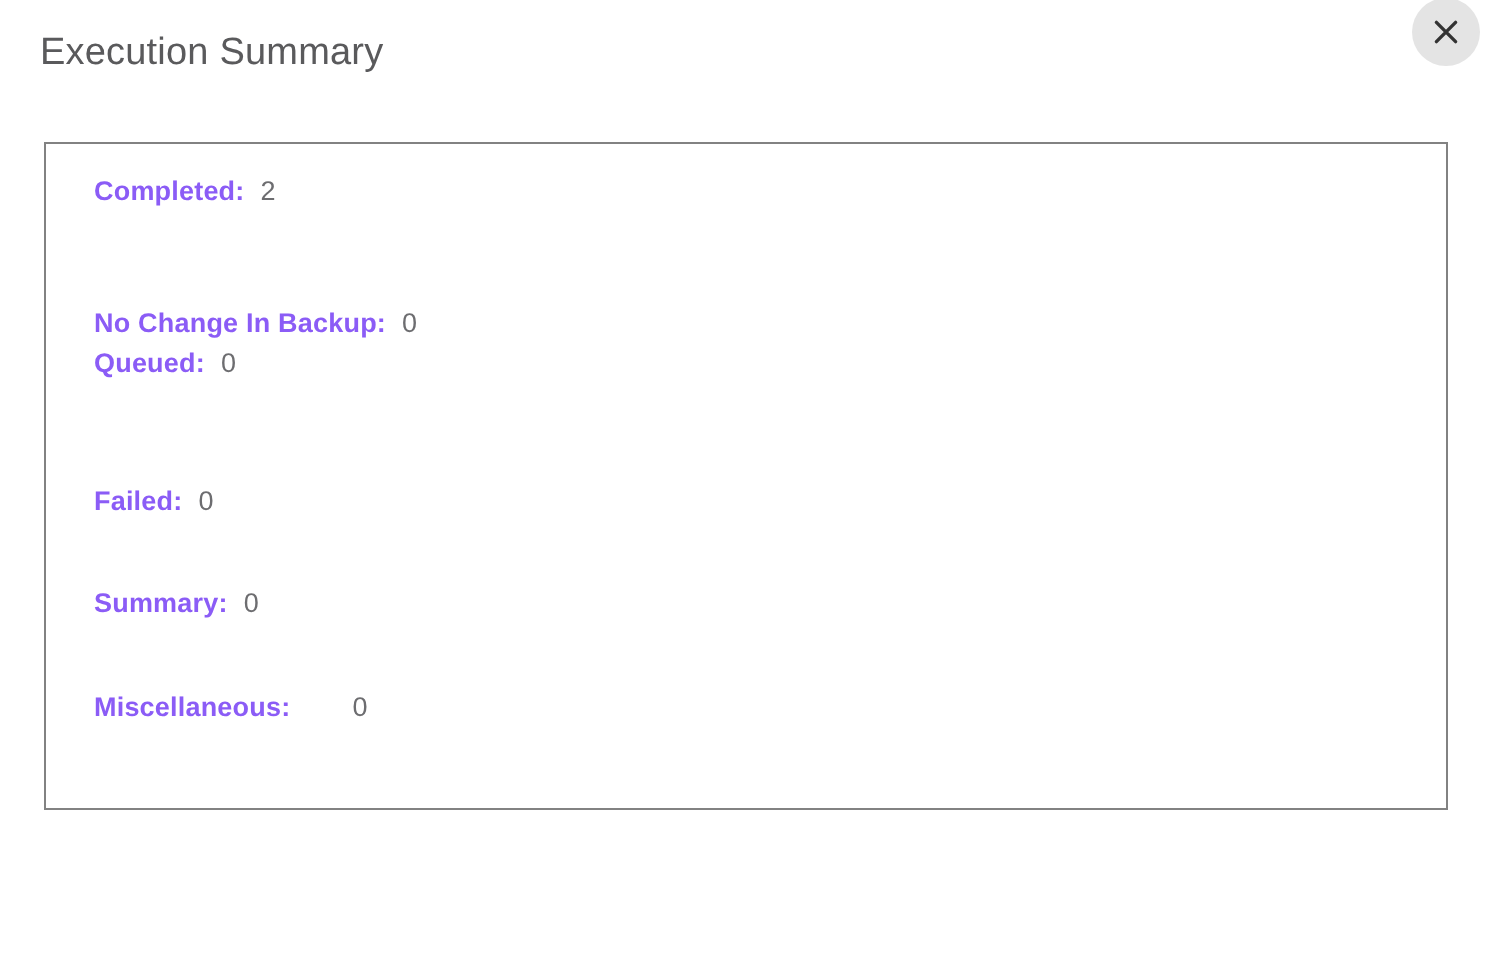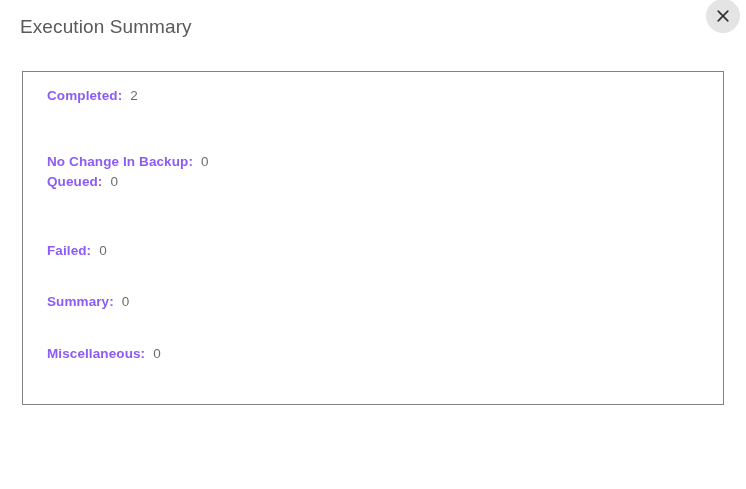--- a/index.html
+++ b/index.html
@@ -100,21 +100,21 @@
     height: 20px;
     display: flex;
     align-items: center;
     white-space: nowrap;
   }
   .summary-row.r0 { top: 13px; }
   .summary-row.r1 { top: 79px; }
   .summary-row.r2 { top: 99px; }
   .summary-row.r3 { top: 168px; text-align: center; }
   .summary-row.r4 { top: 219px; }
-  .summary-row.r5 { top: 271px; }
+  .summary-row.r5 { top: 271px; gap: 23px; }
 
   .summary-label {
     font-size: 13.5px;
     font-weight: 700;
     color: #8b5cf6;
     letter-spacing: 0.1px;
   }
 
   .summary-value {
     font-size: 13.5px;

